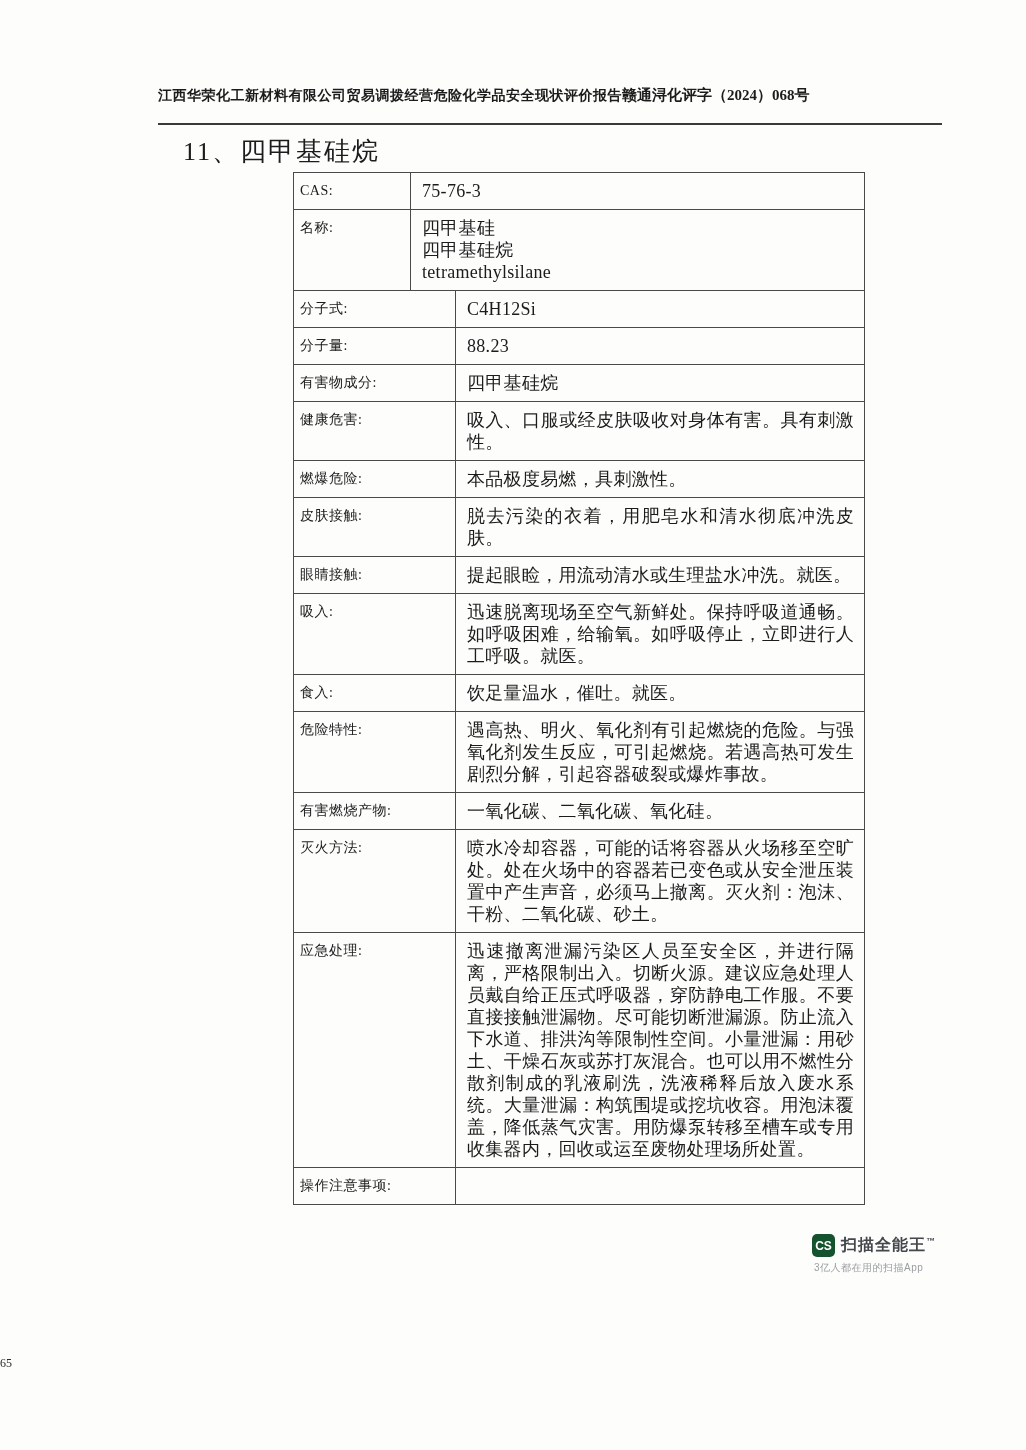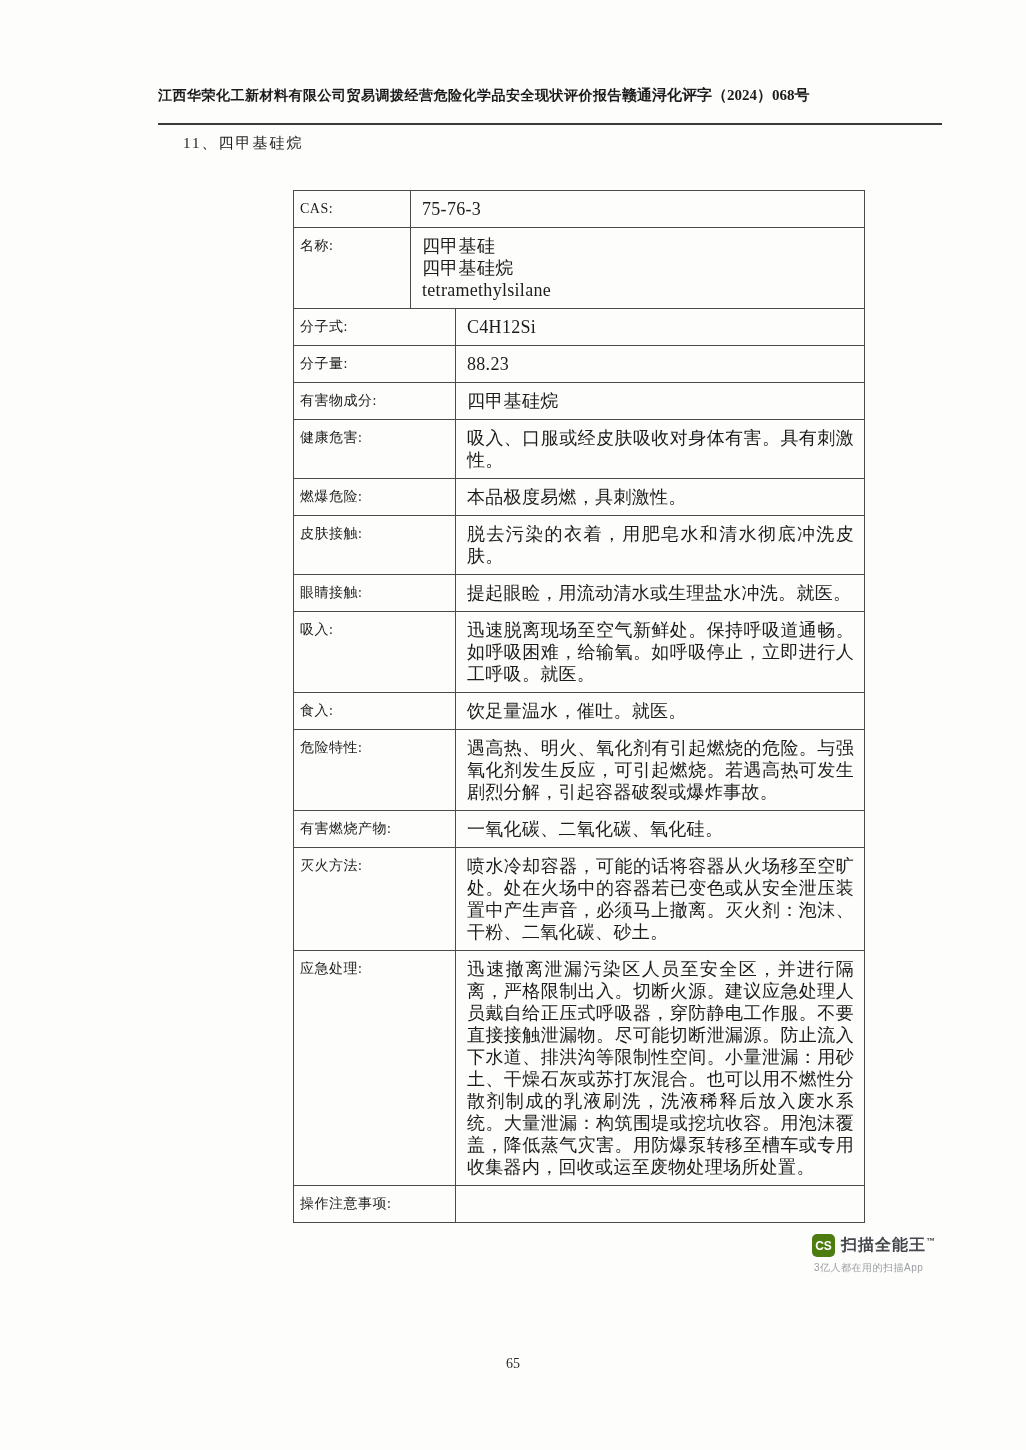--- a/index.html
+++ b/index.html
@@ -40,28 +40,28 @@
     font-size: 15px;
     font-weight: bold;
     white-space: nowrap;
   }
   
   .title {
     position: absolute;
     top: 134px;
     left: 183px;
     margin: 0;
-    font-size: 15px;
+    font-size: 26px;
     font-weight: normal;
     letter-spacing: 2px;
   }
   
   .msds-table {
     position: absolute;
-    top: 190px;
+    top: 172px;
     left: 293px;
     width: 572px;
     border: 1px solid #4a4a4a;
     box-sizing: border-box;
   }
   .trow {
     display: flex;
     border-bottom: 1px solid #4a4a4a;
     box-sizing: border-box;
   }
@@ -103,21 +103,21 @@
     align-items: center;
     gap: 6px;
   }
   .wm-logo {
     display: inline-flex;
     align-items: center;
     justify-content: center;
     width: 23px;
     height: 23px;
     border-radius: 5px;
-    background: #4d7c0f;
+    background: #14532d;
     color: #ffffff;
     font-family: "Liberation Sans", sans-serif;
     font-size: 12px;
     font-weight: bold;
   }
   .wm-brand {
     font-family: "Liberation Sans", sans-serif;
     font-size: 16px;
     font-weight: bold;
     color: #44474c;
@@ -136,22 +136,21 @@
     font-size: 10px;
     color: #9a9da1;
     letter-spacing: 0.5px;
   }
   
   .page-number {
     position: absolute;
     top: 1356px;
     left: 0;
     width: 100%;
-    text-align: center;
-    font-size: 14px;
+    font-size: 12px;
     color: #2a2a2a;
     font-family: Liberation Serif, serif;
   }
 </style>
 </head>
 <body>
 
 <div class="page">
 
   <div class="header">

